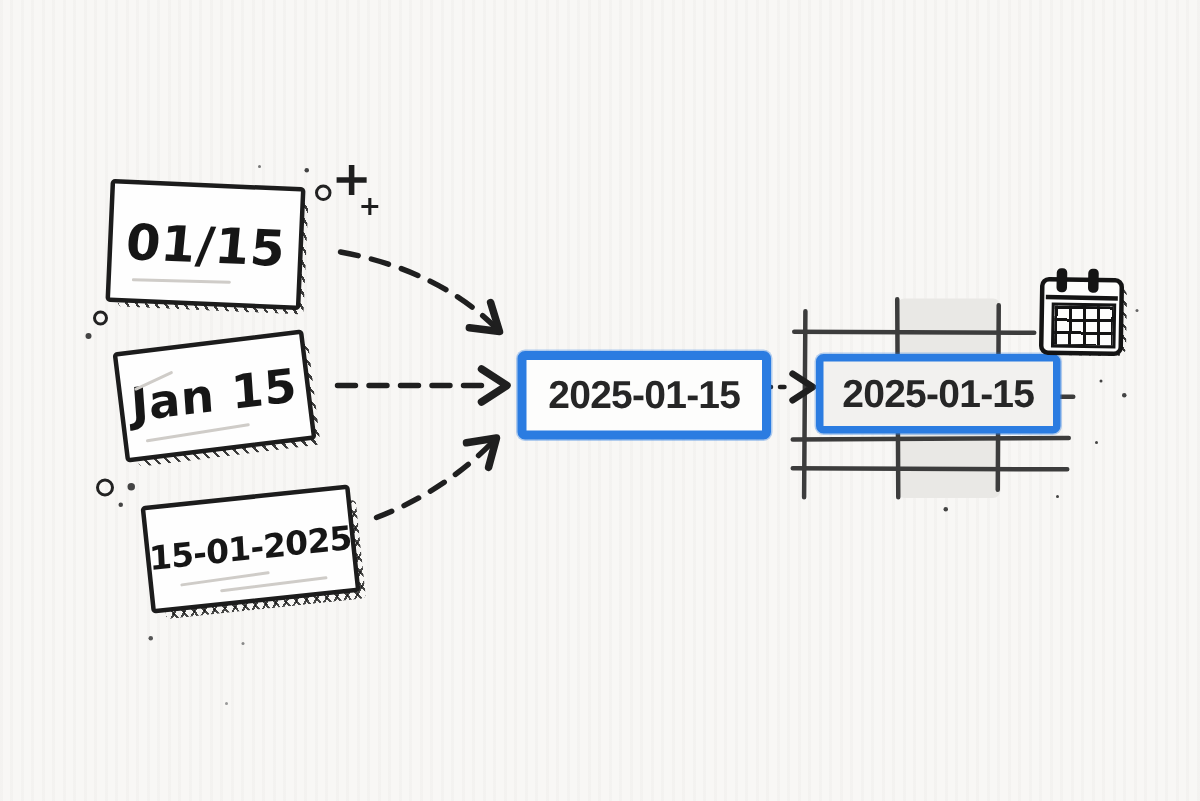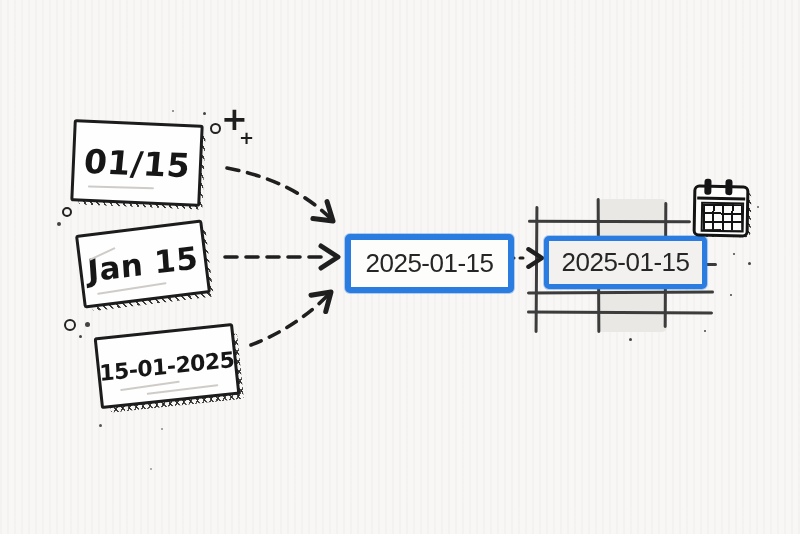--- a/index.html
+++ b/index.html
@@ -51,21 +51,21 @@
   
   svg.arrows{position:absolute;left:0;top:0;z-index:3;}
 
   
   .datebox{
     position:absolute;border:6px solid #2b7ce1;border-radius:5px;background:#fdfdfc;
     display:flex;align-items:center;justify-content:center;z-index:4;
     box-shadow:0 0 0 1px rgba(43,124,225,.35);
   }
   .datebox span{
-    font-family:"Liberation Sans", sans-serif;font-size:26px;font-weight:400;
+    font-family:"Liberation Sans", sans-serif;font-size:26px;font-weight:700;
     color:#262626;letter-spacing:-.5px;white-space:nowrap;
   }
   .mid{left:345px;top:234px;width:157px;height:47px;}
   .cell{left:544px;top:236px;width:153px;height:43px;border-width:5px;background:#f2f1ef;}
 
   
   .shade{position:absolute;left:598px;top:199px;width:69px;height:133px;background:#e9e8e5;border-radius:5px;z-index:1;filter:blur(.4px);}
   .gl{position:absolute;background:#3c3c3c;z-index:2;border-radius:2px;}
   .v1{left:535px;top:206px;width:3px;height:127px;transform:rotate(.4deg);}
   .v2{left:597px;top:198px;width:3px;height:135px;transform:rotate(-.3deg);}

